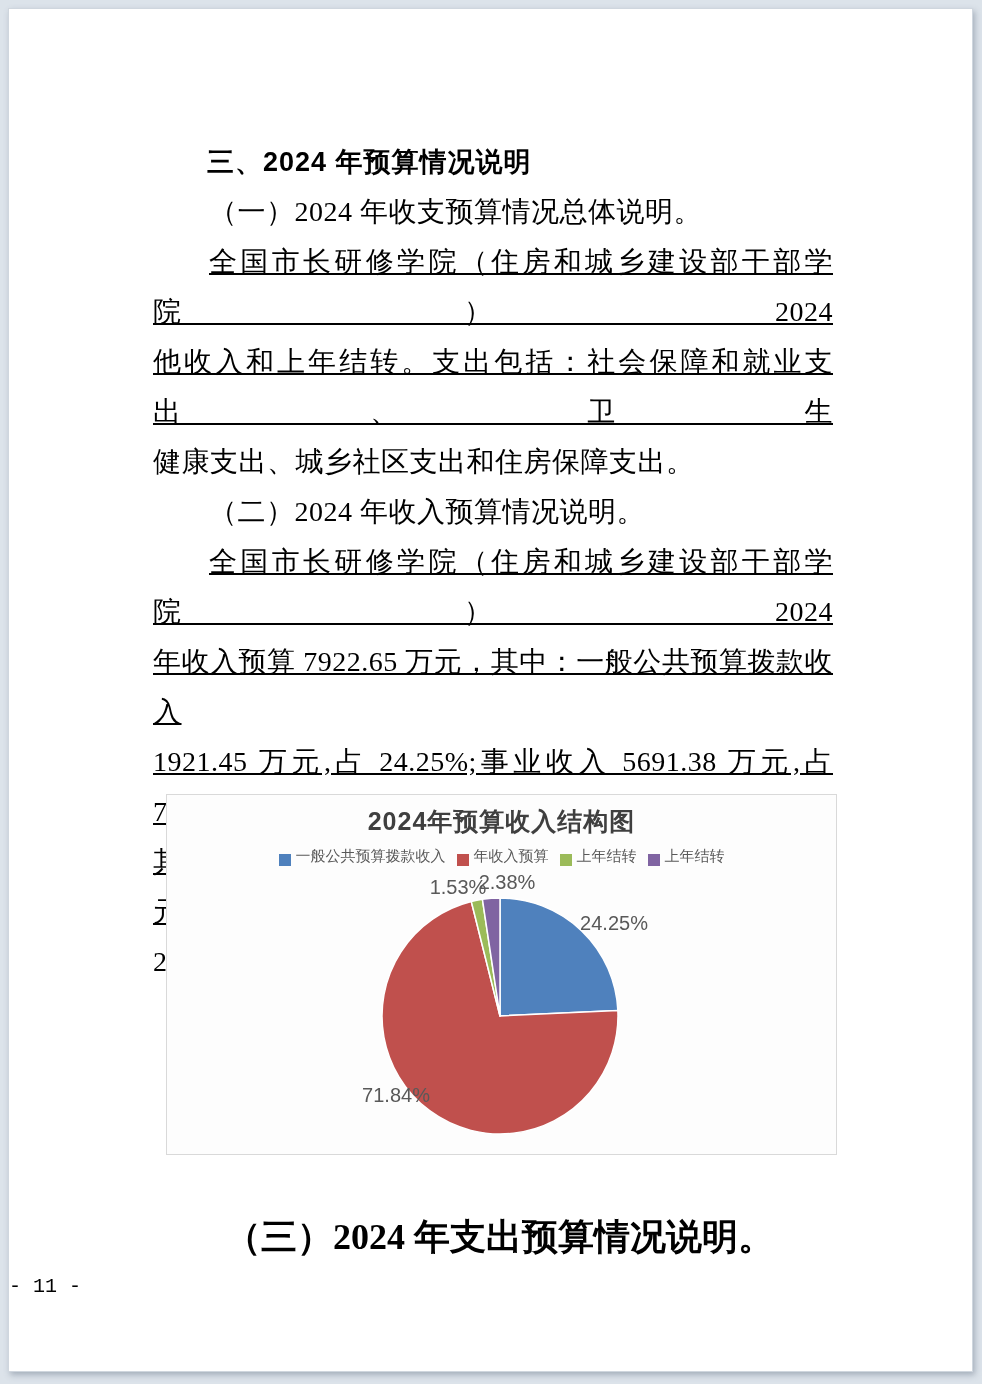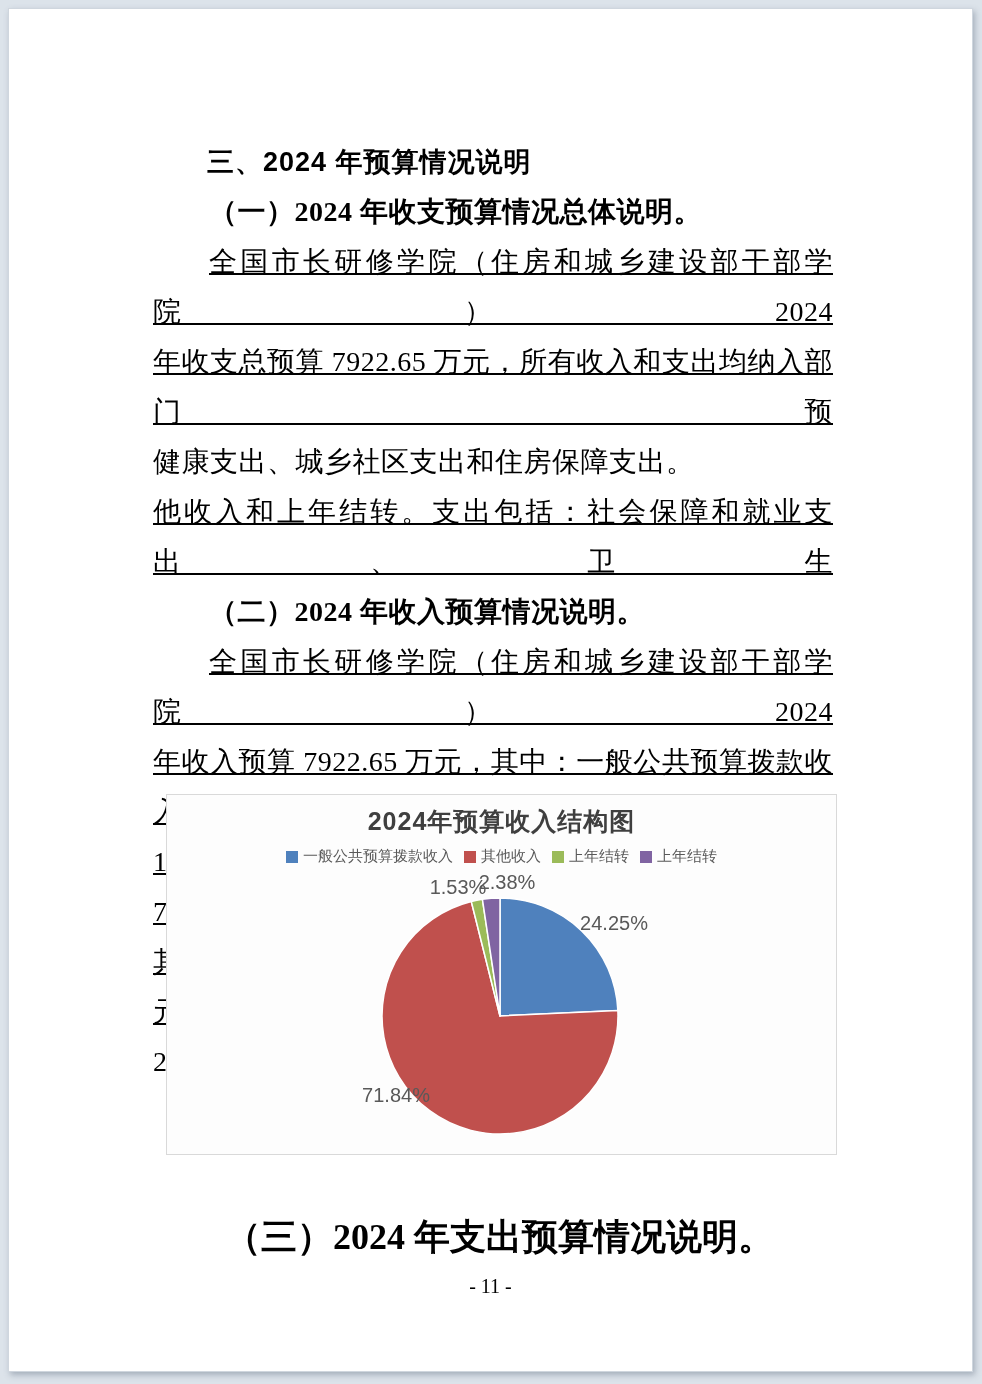--- a/index.html
+++ b/index.html
@@ -17,81 +17,80 @@
   .text-column {
     position:absolute; left:144px; top:128px; width:680px; color:#000;
   }
   .line {
     min-height:50px; line-height:50px; font-size:28px; letter-spacing:0.5px;
   }
   .line.h1 {
     font-family:"Liberation Sans","DejaVu Sans",sans-serif;
     font-weight:bold; font-size:27px; text-indent:2em; letter-spacing:1px;
   }
-  .line.h2 { text-indent:2em; font-weight:700; }
+  .line.h2 { text-indent:2em; font-weight:400; }
   .line.indent { text-indent:2em; }
   .just { text-align:justify; text-align-last:justify;text-decoration:underline; }
   .chart-box {
     position:absolute; left:149px; top:785px; width:669px; height:359px;
     background:#fdfdfd; border:1px solid #d9d9d9; box-sizing:content-box;
     font-family:"Liberation Sans","DejaVu Sans",sans-serif;
     margin-left:8px;
   }
   .chart-title {
     position:absolute; top:10px; left:0; width:100%; text-align:center;
     font-size:25px; font-weight:bold; color:#3f3f3f; letter-spacing:1px;
   }
   .chart-legend {
     position:absolute; top:52px; left:0; width:100%;
     display:flex; justify-content:center; align-items:center; gap:11px;
     font-size:15px; color:#595959;
   }
-  .legend-item { display:flex; align-items:center; gap:5px; }
+  .legend-item { display:flex; align-items:flex-end; gap:5px; }
   .legend-swatch { width:12px; height:12px; display:inline-block; }
   .pie-svg { position:absolute; left:0; top:0; }
   .closing-heading {
     position:absolute; left:144px; top:1203px; width:680px;
     font-size:36px; line-height:50px; text-indent:2em; font-weight:600; color:#000;
   }
   .page-number {
-    position:absolute; left:0; top:1266px; width:100%; text-align:center;
-    font-size:20px; color:#000;
+    position:absolute; left:0; top:1266px; width:100%; 
+    font-size:20px; color:#000;font-family:Liberation Mono, monospace;
   }
 </style>
 </head>
 <body>
 
 <div class="stage">
   <div class="page">
 
     <div class="text-column">
         <div class="line h1">三、2024 年预算情况说明</div>
         <div class="line h2">（一）2024 年收支预算情况总体说明。</div>
         <div class="line body just indent">全国市长研修学院（住房和城乡建设部干部学院）2024</div>
-        <div class="line body just">年收支总预算 7922.65 万元，所有收入和支出均纳入部门预</div>
+        <div class="line body just">他收入和上年结转。支出包括：社会保障和就业支出、卫生</div>
         <div class="line body">健康支出、城乡社区支出和住房保障支出。</div>
-        <div class="line body just">他收入和上年结转。支出包括：社会保障和就业支出、卫生</div>
         <div class="line h2">（二）2024 年收入预算情况说明。</div>
         <div class="line body just indent">全国市长研修学院（住房和城乡建设部干部学院）2024</div>
         <div class="line body just">年收入预算 7922.65 万元，其中：一般公共预算拨款收入</div>
         <div class="line body just">1921.45 万元,占 24.25%;事业收入 5691.38 万元,占 71.84%;</div>
         <div class="line body just">其他收入 121.5 万元，占 1.53%; 上年结转 188.32 万元，占</div>
         <div class="line body">2.38%。</div>
       </div>
 
     <div class="chart-box">
       <div class="chart-title">2024年预算收入结构图</div>
       <div class="chart-legend">
           <span class="legend-item">
             <span class="legend-swatch" style="background: rgb(79, 129, 189);"></span>
             <span>一般公共预算拨款收入</span>
           </span>
           <span class="legend-item">
             <span class="legend-swatch" style="background: rgb(192, 80, 77);"></span>
-            <span>其他收入</span>
+            <span>年收入预算</span>
           </span>
           <span class="legend-item">
             <span class="legend-swatch" style="background: rgb(155, 187, 89);"></span>
             <span>上年结转</span>
           </span>
           <span class="legend-item">
             <span class="legend-swatch" style="background: rgb(128, 100, 162);"></span>
             <span>上年结转</span>
           </span>
         </div>

